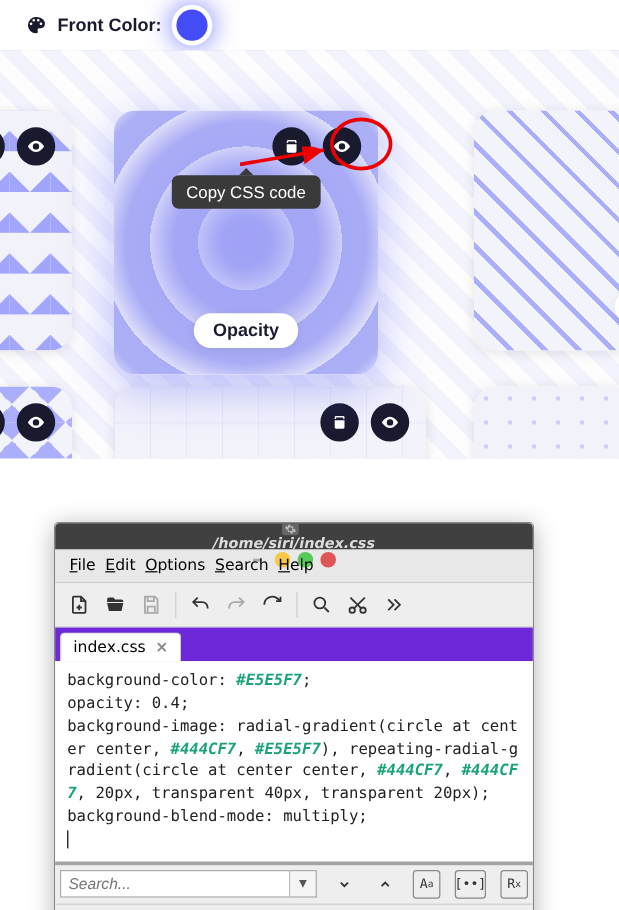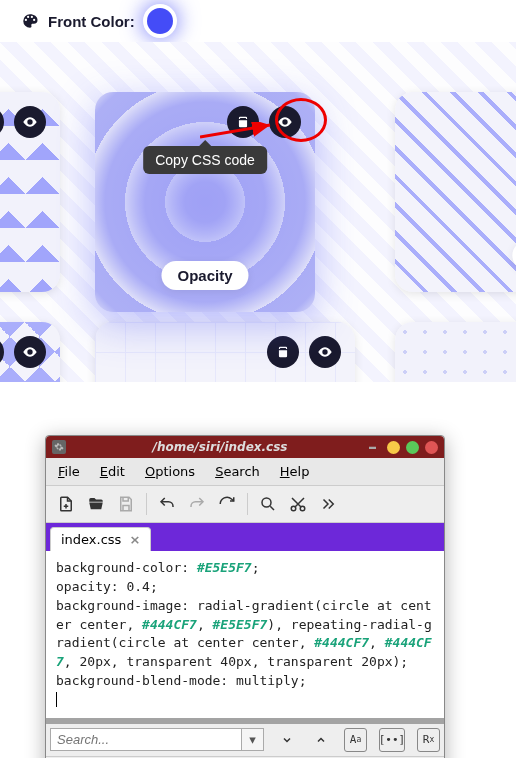--- a/index.html
+++ b/index.html
@@ -55,41 +55,41 @@
 
   
   .highlight-ring { position:absolute; width:52px; height:44px; border:3px solid #e00; border-radius:50%; left:275px; top:56px; z-index:5; pointer-events:none; }
   .arrow { position:absolute; left:200px; top:80px; z-index:5; pointer-events:none; }
 
   .tooltip { position:absolute; top:54px; left:50%; transform:translateX(-50%); background:#3a3a3a; color:#fff; font-size:14px; padding:6px 12px; border-radius:6px; white-space:nowrap; z-index:4; }
   .tooltip::before { content:""; position:absolute; top:-6px; left:50%; transform:translateX(-50%); border:6px solid transparent; border-bottom-color:#3a3a3a; border-top:none; }
 
   
   .editor { position:absolute; left:45px; top:435px; width:400px; background:#f0f0f0; border:1px solid #888; border-radius:4px 4px 0 0; box-shadow:0 4px 20px rgba(0,0,0,0.3); font-family:"DejaVu Sans","Segoe UI",Arial,sans-serif; font-size:13px; }
-  .titlebar { background:#7f1d1d; color:#ddd; display:flex; align-items:center; height:22px; padding:0 6px; font-weight:600; font-size:12px; border-radius:4px 4px 0 0; }
+  .titlebar { background:#404040; color:#ddd; display:flex; align-items:center; height:22px; padding:0 6px; font-weight:600; font-size:12px; border-radius:4px 4px 0 0;flex-direction:column; }
   .titlebar-icon { width:14px; height:14px; background:#666; border-radius:2px; margin-right:6px; display:flex;align-items:center;justify-content:center;}
   .titlebar-title { flex:1; text-align:center; font-style:italic; }
   .titlebar-btns { display:flex; gap:6px; align-items:center; }
   .dash { color:#aaa; font-weight:bold; font-size:18px; line-height:10px; padding-right:4px; }
   .wdot { width:13px; height:13px; border-radius:50%; }
   .wdot.y{background:#f7c948;} .wdot.g{background:#5ac85a;} .wdot.r{background:#e05555;}
-  .menubar { display:flex; gap:12px; padding:4px 8px; background:#e8e8e8; border-bottom:1px solid #ccc; }
+  .menubar { display:flex; gap:0; padding:4px 8px; background:#e8e8e8; border-bottom:1px solid #ccc; }
   .menuitem { padding:2px 4px; cursor:default; }
   .menuitem u { text-decoration:underline; }
   .toolbar { display:flex; align-items:center; gap:2px; padding:4px 6px; background:#eee; border-bottom:1px solid #ccc; }
   .toolbtn { width:28px; height:28px; display:flex; align-items:center; justify-content:center; color:#333; border-radius:3px; }
   .toolbtn.disabled { color:#aaa; }
   .toolsep { width:1px; height:22px; background:#ccc; margin:0 4px; }
   .tabbar { display:flex; background:#6d28d9; padding-top:4px; padding-left:4px; }
   .tab { background:#fff; border:1px solid #ccc; border-bottom:none; border-radius:4px 4px 0 0; padding:4px 10px; display:flex; align-items:center; gap:8px; font-size:13px;}
   .tab-close { color:#888; font-weight:bold; cursor:pointer; }
   .codearea { background:#fff; padding:8px 10px; font-family:"DejaVu Sans Mono",Menlo,Consolas,monospace; font-size:13px; line-height:1.45; min-height:140px; white-space:pre-wrap; word-break:break-all; color:#222;}
   .hex { color:#1aa37a; font-weight:600; font-style:italic; }
   .cursor { display:inline-block; width:1px; height:15px; background:#000; vertical-align:text-bottom; }
-  .searchbar { display:flex; align-items:center; gap:12px; padding:4px; background:#eee; border-top:6px solid #a3a3a3; }
+  .searchbar { display:flex; align-items:center; gap:12px; padding:4px; background:#eee; border-top:3px solid #a3a3a3; }
   .searchinput { flex:1; display:flex; }
   .searchinput input { flex:1; padding:3px 6px; border:1px solid #aaa; font-size:13px; color:#777; font-style:italic; }
   .dropbtn { width:22px; border:1px solid #aaa; border-left:none; background:#f5f5f5; display:flex;align-items:center;justify-content:center; color:#555;}
   .sbtn { width:26px; height:24px; border:1px solid transparent; display:flex;align-items:center;justify-content:center; color:#333; font-size:13px;}
   .boxbtn { border:1px solid #888; border-radius:3px; font-size:11px; padding:1px 3px; font-family:monospace; }
   .statusbar { display:flex; align-items:center; gap:10px; padding:4px 8px; background:#eee; border-top:1px solid #ccc; font-size:12px; color:#222;}
   .statusbar b { font-weight:700; }
   .statusbar i { font-style:italic; }
   .refresh { margin-left:auto; }
 </style>

